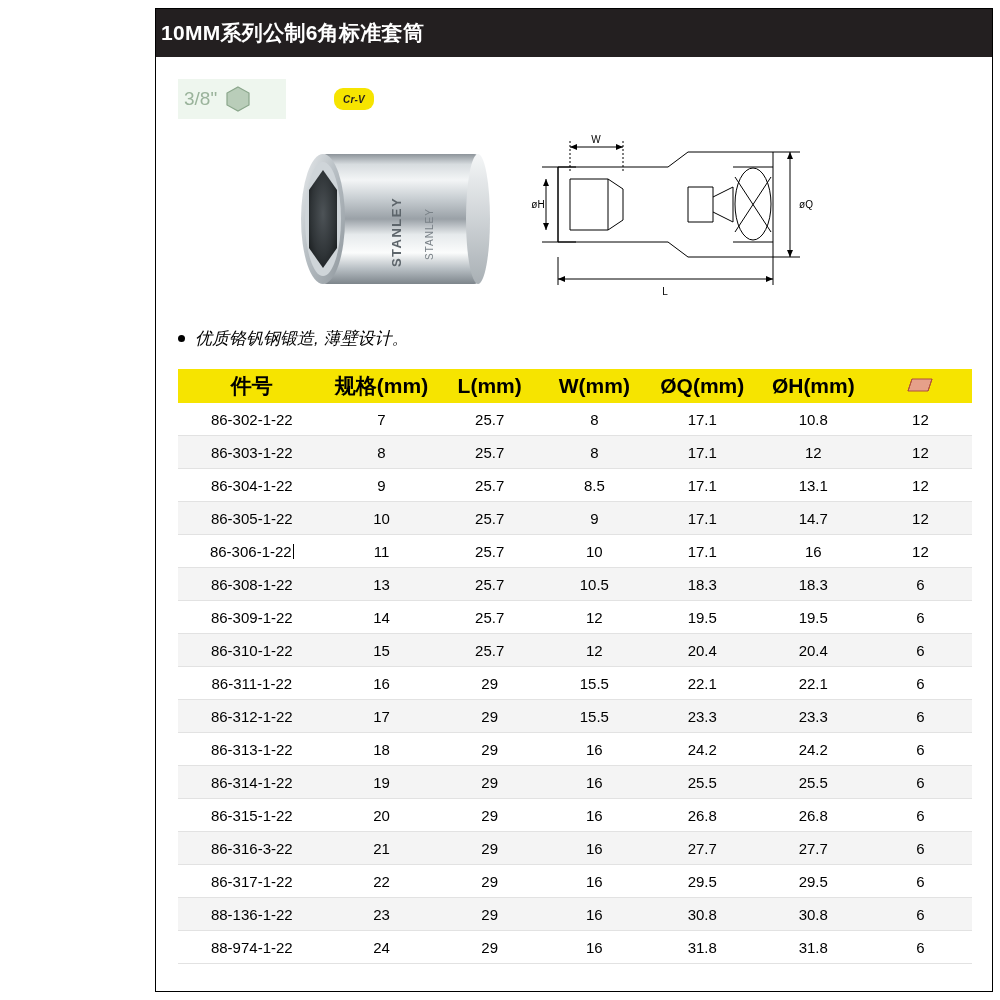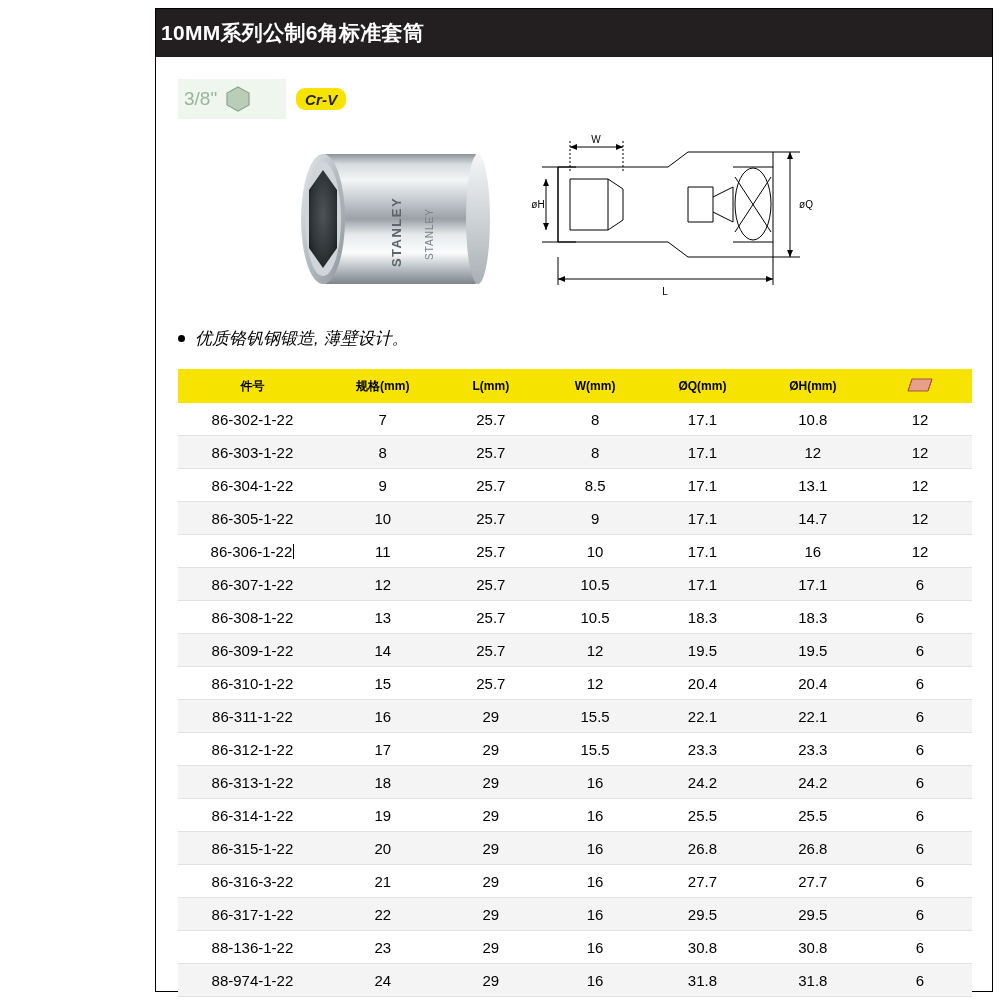--- a/index.html
+++ b/index.html
@@ -79,25 +79,26 @@
     height: 30px;
     display: block;
   }
   .crv-badge {
     background: #f6e400;
     border-radius: 9px;
     height: 22px;
     padding: 0 9px;
     display: flex;
     align-items: center;
-    font-size: 15px;
+    font-size: 10px;
     font-weight: bold;
     font-style: italic;
     color: #231f20;
     letter-spacing: 0.2px;
+    margin-left: 38px;
   }
   
   .product-area {
     position: absolute;
     left: 22px;
     top: 118px;
     width: 794px;
     height: 190px;
   }
   .socket-photo {
@@ -133,21 +134,21 @@
     position: absolute;
     left: 22px;
     top: 360px;
     width: 794px;
     border-collapse: collapse;
     font-size: 15px;
   }
   .spec-table th {
     background: #f6e400;
     font-weight: bold;
-    font-size: 12px;
+    font-size: 21px;
     height: 32px;
     border: none;
     text-align: center;
     color: #000;
   }
   .spec-table td {
     height: 30px;
     text-align: center;
     border-bottom: 1px solid #e2e2e2;
     color: #000;
@@ -363,29 +364,20 @@
         <tr>
           <td class="col-part"><span>86-306-1-22</span><span class="caret"></span></td>
           <td class="col-spec">11</td>
           <td class="col-l">25.7</td>
           <td class="col-w">10</td>
           <td class="col-q">17.1</td>
           <td class="col-h">16</td>
           <td class="col-pack">12</td>
         </tr>
         <tr>
-          <td class="col-part">86-307-1-22</td>
-          <td class="col-spec">12</td>
-          <td class="col-l">25.7</td>
-          <td class="col-w">10.5</td>
-          <td class="col-q">17.1</td>
-          <td class="col-h">17.1</td>
-          <td class="col-pack">6</td>
-        </tr>
-        <tr>
           <td class="col-part">86-308-1-22</td>
           <td class="col-spec">13</td>
           <td class="col-l">25.7</td>
           <td class="col-w">10.5</td>
           <td class="col-q">18.3</td>
           <td class="col-h">18.3</td>
           <td class="col-pack">6</td>
         </tr>
         <tr>
           <td class="col-part">86-309-1-22</td>

